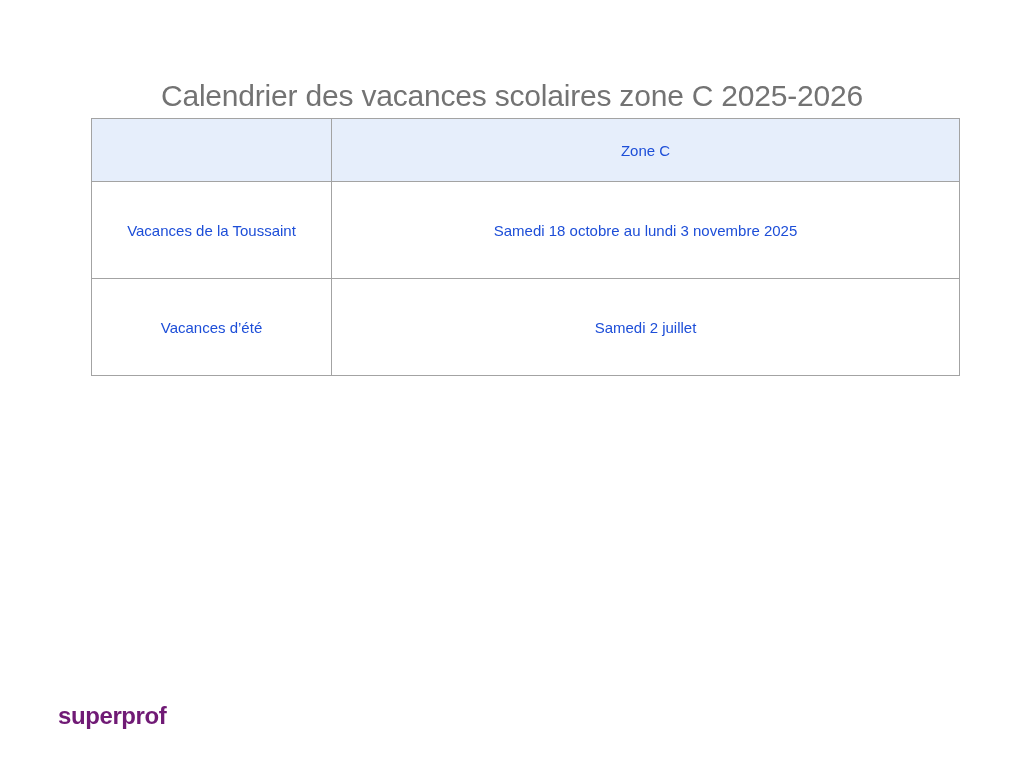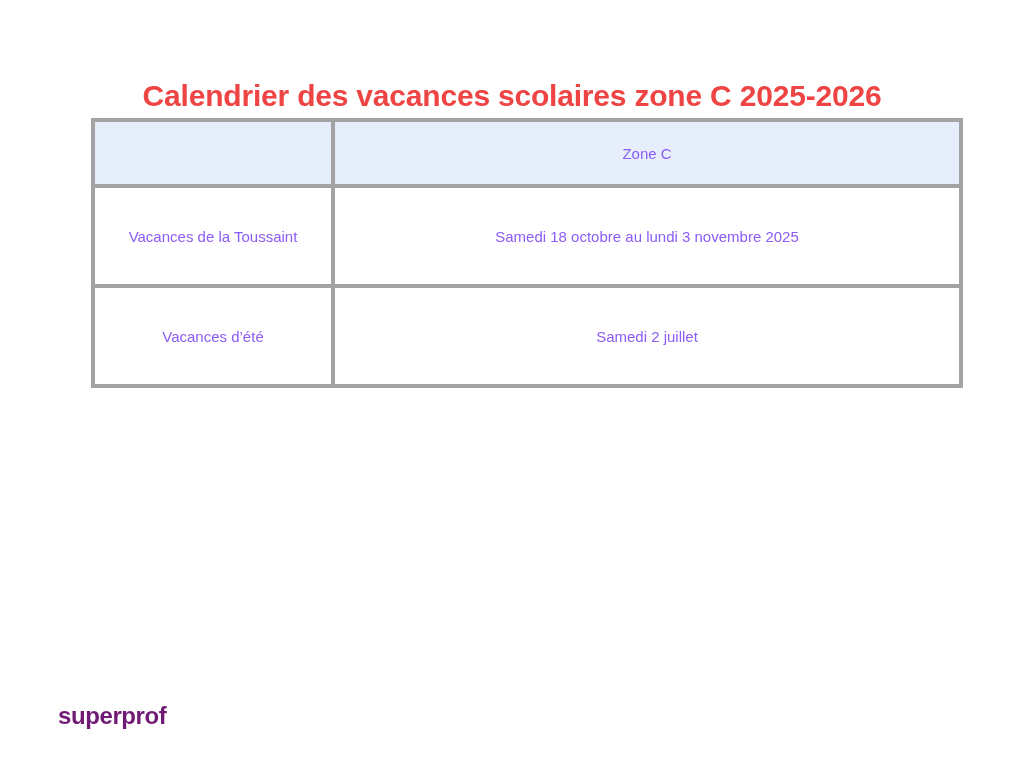--- a/index.html
+++ b/index.html
@@ -22,45 +22,45 @@
   }
 
   
   .page-title {
     position: absolute;
     left: 0;
     top: 56px;
     width: 1024px;
     text-align: center;
     font-size: 30px;
-    font-weight: bold;
+    font-weight: normal;
     letter-spacing: -0.2px;
-    color: #ef4444;
+    color: #737373;
     line-height: 40px;
     white-space: nowrap;
   }
 
   
   .calendar-table {
     position: absolute;
     left: 91px;
     top: 118px;
     width: 868px;
     border-collapse: collapse;
     table-layout: fixed;
   }
   .calendar-table td,
   .calendar-table th {
-    border: 4px solid #a3a3a3;
+    border: 1px solid #a3a3a3;
     padding: 0;
     margin: 0;
     text-align: center;
     vertical-align: middle;
     font-weight: normal;
-    color: #8b5cf6;
+    color: #1d4ed8;
   }
 
   .col-label { width: 240px; }
   .col-zone  { width: 628px; }
 
   .head-row th {
     background: #e6eefb;
     height: 62px;
     font-size: 15px;
   }

